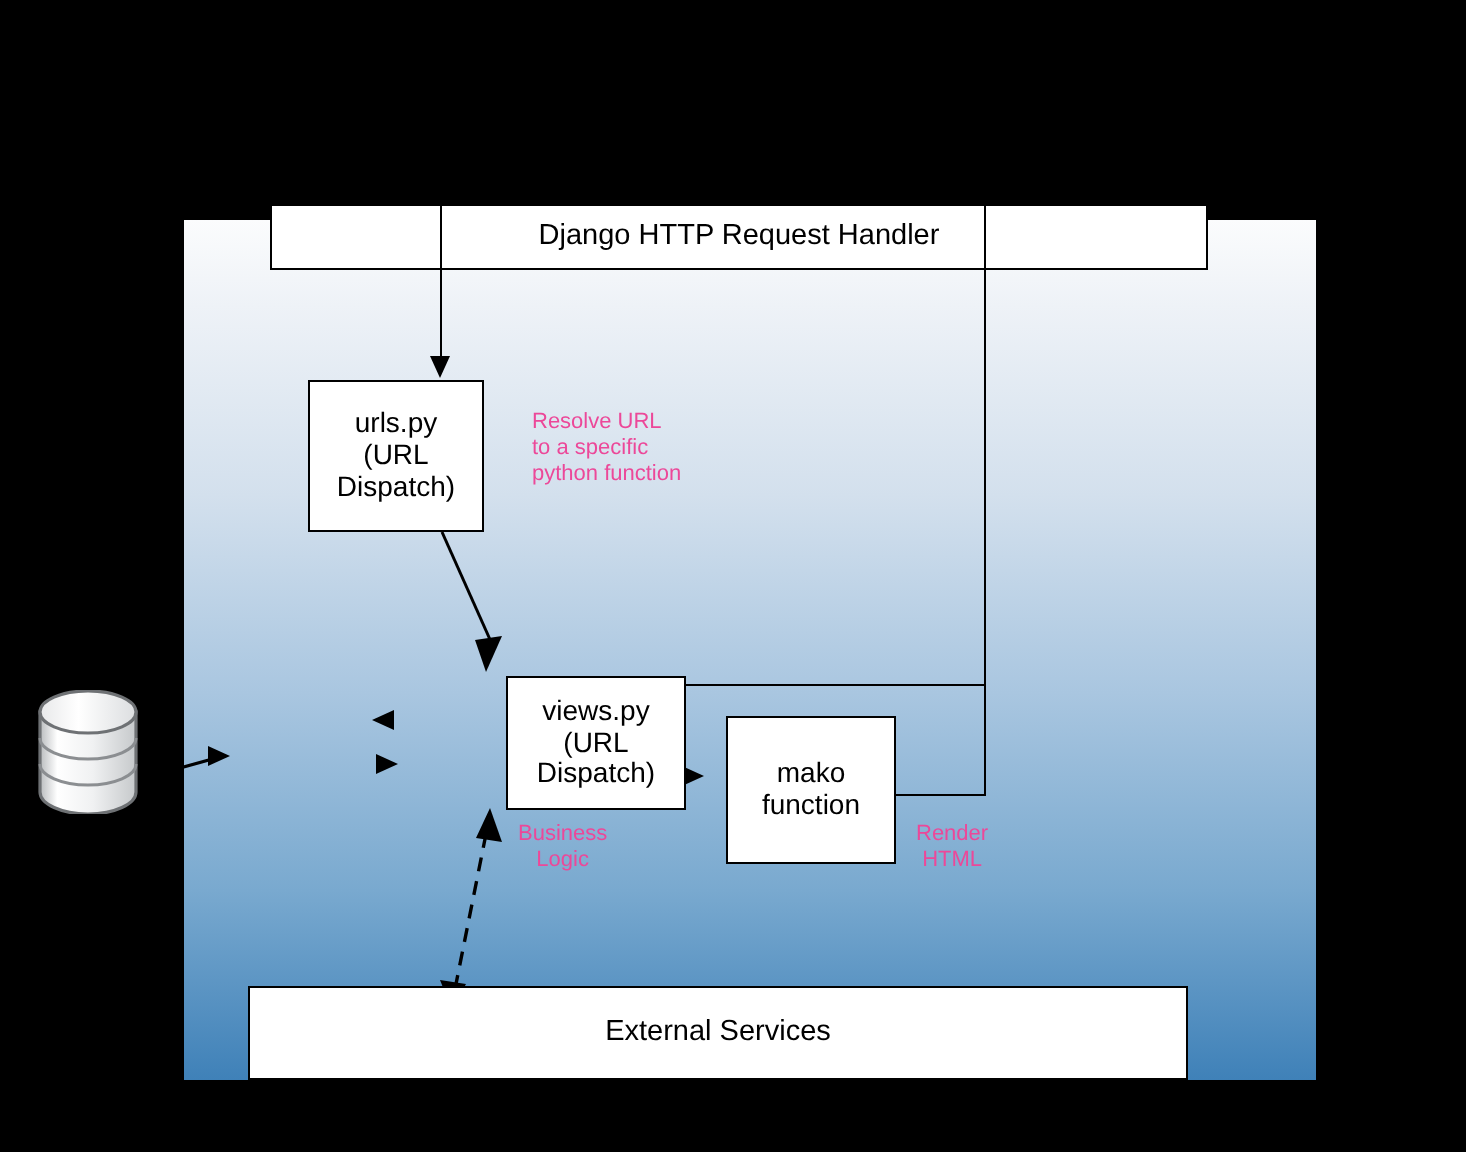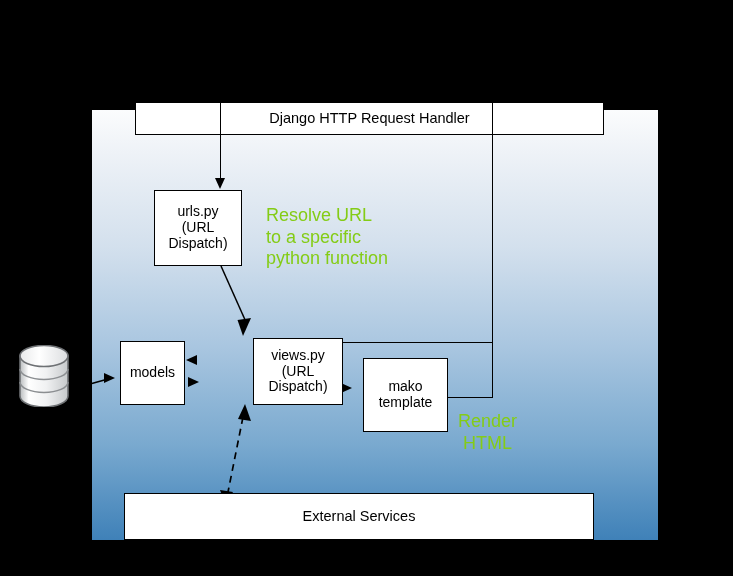--- a/index.html
+++ b/index.html
@@ -24,21 +24,21 @@
   #div-a{left:220px;top:102px;height:33px;}
   #div-b{left:492px;top:102px;height:33px;}
 
   #urls-box{left:154px;top:190px;width:88px;height:76px;}
   #models-box{left:120px;top:341px;width:65px;height:64px;}
   #views-box{left:205px;top:338px;width:90px;height:67px;margin-left:48px;}
   #mako-box{left:363px;top:358px;width:85px;height:74px;}
   #external-box{left:124px;top:493px;width:470px;height:47px;font-size:14.5px;}
 
   
-  .caption{position:absolute;color:#84cc16;font-size:18px;line-height:1.2;
+  .caption{position:absolute;color:#ec4899;font-size:11px;line-height:1.2;
            text-align:center;white-space:pre;}
   #cap-resolve{left:266px;top:205px;text-align:left;}
   #cap-business{left:259px;top:411px;}
   #cap-render{left:458px;top:411px;}
 
   
   .line{position:absolute;background:#000;}
   
   #l1{left:219.5px;top:135px;width:1.4px;height:50px;}
   
@@ -127,38 +127,37 @@
   </div>
   <div class="divider" id="div-a"></div>
   <div class="divider" id="div-b"></div>
 
   <div class="box" id="urls-box">
     <span class="lbl" style="white-space:pre-line;">urls.py
 (URL
 Dispatch)</span>
   </div>
 
-  <div class="box" id="models-box">
-    <span class="lbl">models</span>
-  </div>
 
   <div class="box" id="views-box">
     <span class="lbl" style="white-space:pre-line;">views.py
 (URL
 Dispatch)</span>
   </div>
 
   <div class="box" id="mako-box">
     <span class="lbl" style="white-space:pre-line;">mako
-template</span>
+function</span>
   </div>
 
   <div class="box" id="external-box">
     <span class="lbl">External Services</span>
   </div>
 
   <div class="caption" id="cap-resolve">Resolve URL
 to a specific
 python function</div>
+  <div class="caption" id="cap-business">Business
+Logic</div>
   <div class="caption" id="cap-render">Render
 HTML</div>
 
 </div>
 
 </body></html>

